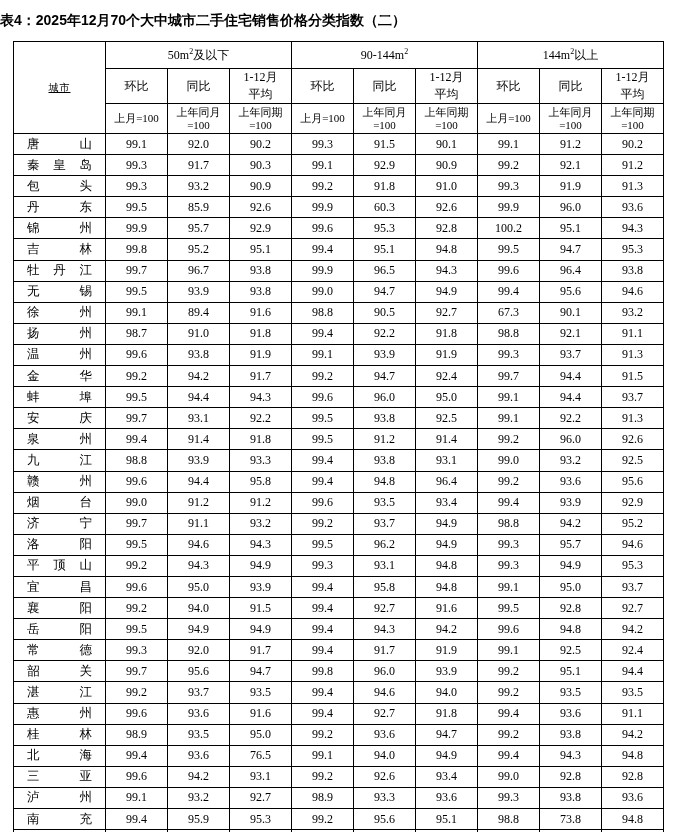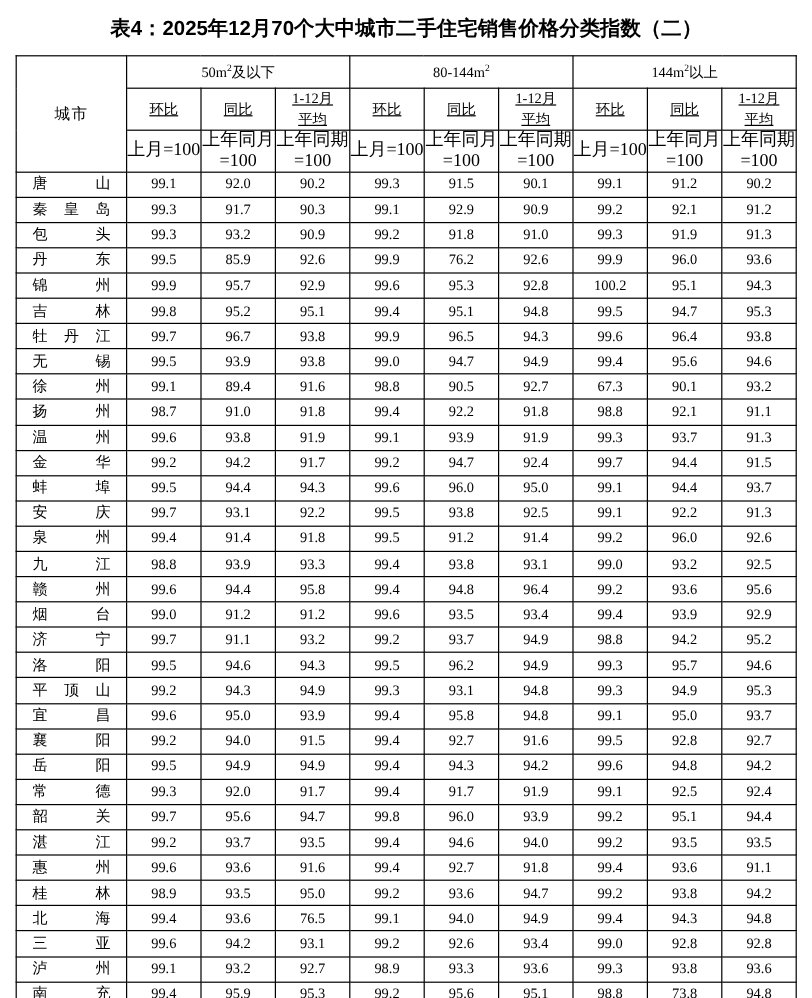--- a/index.html
+++ b/index.html
@@ -15,24 +15,24 @@
     overflow: hidden;
   }
   .page {
     position: relative;
     width: 677px;
     height: 832px;
     box-sizing: border-box;
     padding: 0;
   }
   .title {
-    text-align: center;
+    text-align: left;
     font-family: "Liberation Sans", sans-serif;
     font-weight: bold;
-    font-size: 17px;
+    font-size: 14px;
     letter-spacing: 0px;
     padding-top: 12px;
     padding-bottom: 11px;
     white-space: nowrap;
   }
   table.idx {
     border-collapse: collapse;
     margin: 0 auto;
     width: 648px;
     table-layout: fixed;
@@ -47,30 +47,30 @@
     font-family: "Liberation Serif", serif;
   }
   
   .hdr-group {
     height: 27px;
     font-size: 12px;
   }
   .hdr-sub {
     height: 25px;
     font-size: 12px;
-    text-decoration: underline;
   }
   .hdr-base {
     height: 30px;
-    font-size: 15px;
+    font-size: 11px;
     line-height: 1.12;
   }
   .city-head {
-    font-size: 13px;
+    font-size: 10px;
     letter-spacing: 1px;
+    text-decoration: underline;
   }
   sup {
     font-size: 8px;
     vertical-align: super;
     line-height: 0;
   }
   
   tbody tr {
     height: 21.1px;
     margin-top: 20px;
@@ -110,21 +110,21 @@
         <col style="width:62px">
         <col style="width:62px">
       <col style="width:62px">
         <col style="width:62px">
         <col style="width:62px">
     </colgroup>
     <thead>
       <tr class="hdr-group">
         <td rowspan="3" class="city-head">城市</td>
         <td colspan="3"><span>50m</span><sup>2</sup><span>及以下</span></td>
-        <td colspan="3"><span>80-144m</span><sup>2</sup><span></span></td>
+        <td colspan="3"><span>90-144m</span><sup>2</sup><span></span></td>
         <td colspan="3"><span>144m</span><sup>2</sup><span>以上</span></td>
       </tr>
       <tr class="hdr-sub">
         <td>环比</td>
         <td>同比</td>
         <td><span>1-12月</span><br><span>平均</span></td>
         <td>环比</td>
         <td>同比</td>
         <td><span>1-12月</span><br><span>平均</span></td>
         <td>环比</td>
@@ -179,21 +179,21 @@
           <td class="num">99.3</td>
           <td class="num">91.9</td>
           <td class="num">91.3</td>
         </tr>
         <tr>
           <td class="city"><span class="nm">丹东</span></td>
           <td class="num">99.5</td>
           <td class="num">85.9</td>
           <td class="num">92.6</td>
           <td class="num">99.9</td>
-          <td class="num">76.2</td>
+          <td class="num">60.3</td>
           <td class="num">92.6</td>
           <td class="num">99.9</td>
           <td class="num">96.0</td>
           <td class="num">93.6</td>
         </tr>
         <tr>
           <td class="city"><span class="nm">锦州</span></td>
           <td class="num">99.9</td>
           <td class="num">95.7</td>
           <td class="num">92.9</td>

